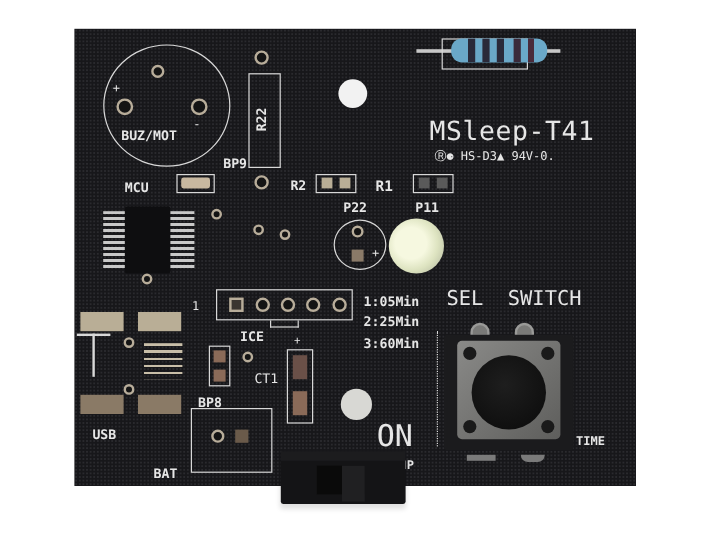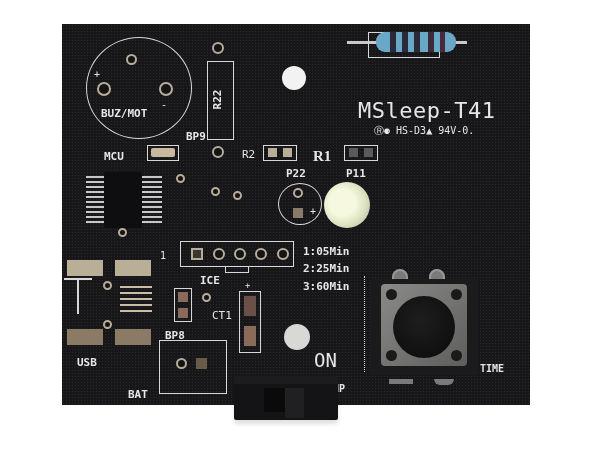--- a/index.html
+++ b/index.html
@@ -39,42 +39,42 @@
   <div class="outline" style="left:306px;top:8px;width:72px;height:26px;"></div>
   <div class="abs" style="left:314px;top:8px;width:80px;height:20px;border-radius:9px;background:#6aa8c8;overflow:hidden;">
     <div class="abs" style="left:14px;top:0;width:6px;height:20px;background:#2a2a3a;"></div>
     <div class="abs" style="left:26px;top:0;width:6px;height:20px;background:#2a2a3a;"></div>
     <div class="abs" style="left:38px;top:0;width:6px;height:20px;background:#2a2a3a;"></div>
     <div class="abs" style="left:52px;top:0;width:6px;height:20px;background:#3a2a3a;"></div>
     <div class="abs" style="left:64px;top:0;width:5px;height:20px;background:#4a2a3a;"></div>
   </div>
 
   <div class="silk" style="left:296px;top:76px;font-size:22px;letter-spacing:0.5px;">MSleep-T41</div>
-  <div class="silk" style="left:312px;top:102px;font-size:10px;">Ⓡ⚈ HS-D3▲ 94V-0.</div>
+  <div class="silk" style="left:300px;top:102px;font-size:10px;">Ⓡ⚈ HS-D3▲ 94V-0.</div>
 
   <div class="silk" style="left:104px;top:107px;font-size:11px;font-weight:bold;margin-left:20px;">BP9</div>
   <div class="outline" style="left:85px;top:121px;width:32px;height:16px;"></div>
   <div class="abs" style="left:89px;top:124px;width:24px;height:9px;background:#c8b8a0;border-radius:2px;"></div>
   <div class="silk" style="left:42px;top:127px;font-size:11px;font-weight:bold;">MCU</div>
 
   <div class="abs" style="left:24px;top:148px;width:76px;height:56px;">
     <div class="abs" style="left:18px;top:0;width:38px;height:56px;background:#0e0e10;border-radius:2px;"></div>
     <div class="abs" style="left:0;top:4px;width:18px;height:48px;background:repeating-linear-gradient(#c8c8c8 0 2px, transparent 2px 5px);"></div>
     <div class="abs" style="left:56px;top:4px;width:20px;height:48px;background:repeating-linear-gradient(#c8c8c8 0 2px, transparent 2px 5px);"></div>
   </div>
   <div class="hole" style="left:114px;top:150px;width:9px;height:9px;"></div>
   <div class="hole" style="left:149px;top:163px;width:9px;height:9px;"></div>
   <div class="hole" style="left:171px;top:167px;width:9px;height:9px;"></div>
   <div class="hole" style="left:56px;top:204px;width:9px;height:9px;"></div>
 
-  <div class="silk" style="left:180px;top:125px;font-size:11px;font-weight:normal;">R2</div>
+  <div class="silk" style="left:180px;top:125px;font-size:11px;font-weight:bold;">R2</div>
   <div class="outline" style="left:201px;top:121px;width:34px;height:16px;"></div>
   <div class="goldpad" style="left:206px;top:124px;width:9px;height:9px;"></div>
   <div class="goldpad" style="left:221px;top:124px;width:9px;height:9px;"></div>
-  <div class="silk" style="left:251px;top:125px;font-size:15px;font-weight:bold;font-family:Liberation Serif, serif;">R1</div>
+  <div class="silk" style="left:251px;top:125px;font-size:12px;font-weight:bold;">R1</div>
   <div class="outline" style="left:282px;top:121px;width:34px;height:16px;"></div>
   <div class="pad" style="left:287px;top:124px;width:9px;height:9px;background:#5a5a5a;"></div>
   <div class="pad" style="left:302px;top:124px;width:9px;height:9px;background:#5a5a5a;"></div>
 
   <div class="silk" style="left:224px;top:144px;font-size:11px;font-weight:bold;text-align:right;">P22</div>
   <div class="outline" style="left:216px;top:159px;width:44px;height:42px;border-radius:50%;"></div>
   <div class="hole" style="left:231px;top:164px;width:10px;height:10px;"></div>
   <div class="goldpad" style="left:231px;top:184px;width:10px;height:10px;background:#8a7a68;"></div>
   <div class="silk" style="left:248px;top:183px;font-size:10px;">+</div>
   <div class="silk" style="left:284px;top:144px;font-size:11px;font-weight:bold;">P11</div>
@@ -87,20 +87,21 @@
   <div class="hole" style="left:172px;top:224px;width:12px;height:12px;"></div>
   <div class="hole" style="left:193px;top:224px;width:12px;height:12px;"></div>
   <div class="hole" style="left:215px;top:224px;width:12px;height:12px;"></div>
   <div class="outline" style="left:163px;top:243px;width:24px;height:6px;border-top:none;"></div>
   <div class="silk" style="left:138px;top:251px;font-size:11px;font-weight:bold;">ICE</div>
 
   <div class="silk" style="left:241px;top:222px;font-size:11px;font-weight:bold;">1:05Min</div>
   <div class="silk" style="left:241px;top:239px;font-size:11px;font-weight:bold;">2:25Min</div>
   <div class="silk" style="left:241px;top:257px;font-size:11px;font-weight:bold;">3:60Min</div>
 
+  <div class="silk" style="left:310px;top:217px;font-size:17px;white-space:pre;">SEL  SWITCH</div>
 
   <div class="goldpad" style="left:5px;top:236px;width:36px;height:16px;"></div>
   <div class="goldpad" style="left:53px;top:236px;width:36px;height:16px;"></div>
   <div class="hole" style="left:41px;top:257px;width:9px;height:9px;"></div>
   <div class="hole" style="left:41px;top:296px;width:9px;height:9px;"></div>
   <div class="abs" style="left:58px;top:262px;width:32px;height:30px;background:repeating-linear-gradient(#c8bea8 0 2px, transparent 2px 6px);"></div>
   <div class="abs" style="left:2px;top:254px;width:28px;height:1.5px;background:#d8d8d8;"></div>
   <div class="abs" style="left:15px;top:254px;width:1.5px;height:36px;background:#d8d8d8;"></div>
   <div class="goldpad" style="left:5px;top:305px;width:36px;height:16px;background:#8a7a66;"></div>
   <div class="goldpad" style="left:53px;top:305px;width:36px;height:16px;background:#8a7a66;"></div>
@@ -118,21 +119,21 @@
   <div class="pad" style="left:182px;top:302px;width:12px;height:20px;"></div>
   <div class="silk" style="left:150px;top:286px;font-size:11px;font-weight:normal;">CT1</div>
 
   <div class="bighole" style="left:222px;top:300px;width:26px;height:26px;background:#d8d8d4;"></div>
 
   <div class="outline" style="left:97px;top:316px;width:68px;height:54px;"></div>
   <div class="hole" style="left:114px;top:334px;width:11px;height:11px;"></div>
   <div class="goldpad" style="left:134px;top:334px;width:11px;height:11px;background:#6a5a4a;"></div>
   <div class="silk" style="left:66px;top:365px;font-size:11px;font-weight:bold;">BAT</div>
 
-  <div class="silk" style="left:252px;top:327px;font-size:19px;text-align:right;">ON</div>
+  <div class="silk" style="left:252px;top:327px;font-size:25px;text-align:right;">ON</div>
   <div class="silk" style="left:271px;top:360px;font-size:10px;font-weight:bold;">NP</div>
 
   <div class="dotted" style="left:302px;top:252px;width:1.5px;height:96px;border-width:0 0 0 1.5px;"></div>
   <div class="hole" style="left:330px;top:245px;width:16px;height:12px;border-radius:8px 8px 2px 2px;background:#7a7a78;border-color:#9a9a98;"></div>
   <div class="hole" style="left:367px;top:245px;width:16px;height:12px;border-radius:8px 8px 2px 2px;background:#7a7a78;border-color:#9a9a98;"></div>
   <div class="abs" style="left:308px;top:255px;width:108px;height:96px;background:#1b1b1d;border-radius:3px;">
     <div class="abs" style="left:11px;top:5px;width:86px;height:82px;background:linear-gradient(135deg,#8a8a88,#5e5e5c);border-radius:4px;"></div>
     <div class="abs" style="left:16px;top:10px;width:11px;height:11px;border-radius:50%;background:#1a1a1a;"></div>
     <div class="abs" style="left:81px;top:10px;width:11px;height:11px;border-radius:50%;background:#1a1a1a;"></div>
     <div class="abs" style="left:16px;top:71px;width:11px;height:11px;border-radius:50%;background:#1a1a1a;"></div>

